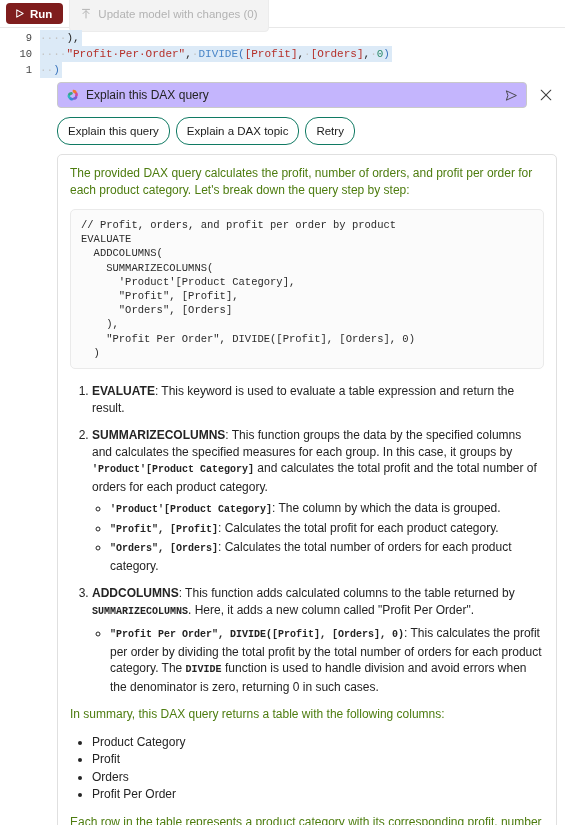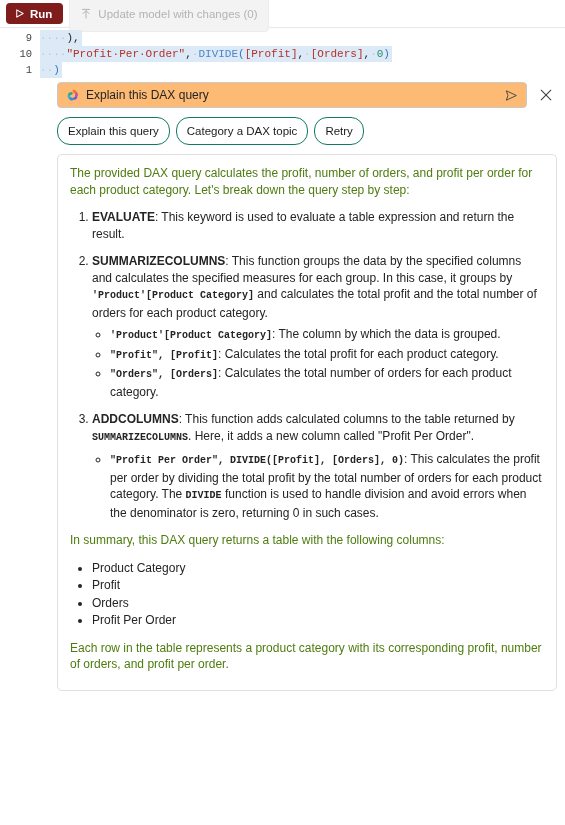--- a/index.html
+++ b/index.html
@@ -103,21 +103,21 @@
     align-items: center;
     gap: 8px;
   }
   .chat-input-box {
     flex: 1;
     display: flex;
     align-items: center;
     height: 26px;
     border: 1px solid #c9c9c9;
     border-radius: 4px;
-    background: #fdba74;
+    background: #c4b5fd;
     padding: 0 4px 0 7px;
     box-sizing: border-box;
   }
   .copilot-icon { width: 15px; height: 15px; flex: none; margin-right: 6px; }
   .chat-input {
     flex: 1;
     border: none;
     outline: none;
     font-family: "Liberation Sans", sans-serif;
     font-size: 12px;
@@ -275,28 +275,38 @@
       <span style="display:flex">
         <svg width="14" height="14" viewBox="0 0 14 14" aria-hidden="true">
           <path d="M2.2 2.2 L11.8 11.8 M11.8 2.2 L2.2 11.8" stroke="#3d3d3d" stroke-width="1.05" fill="none" stroke-linecap="round"></path>
         </svg>
       </span>
     </button>
   </div>
 
   <div class="pills" id="pill-row">
       <button class="pill">Explain this query</button>
-      <button class="pill">Category a DAX topic</button>
+      <button class="pill">Explain a DAX topic</button>
       <button class="pill">Retry</button>
     </div>
 
   <div class="response-card">
 
     <p class="para">The provided DAX query calculates the profit, number of orders, and profit per order for each product category. Let's break down the query step by step:</p>
 
+    <div class="code-card">// Profit, orders, and profit per order by product
+EVALUATE
+  ADDCOLUMNS(
+    SUMMARIZECOLUMNS(
+      'Product'[Product Category],
+      "Profit", [Profit],
+      "Orders", [Orders]
+    ),
+    "Profit Per Order", DIVIDE([Profit], [Orders], 0)
+  )</div>
 
     <ol class="steps" id="steps-list">
         <li><b>EVALUATE</b>: This keyword is used to evaluate a table expression and return the result.</li>
         <li><b>SUMMARIZECOLUMNS</b>: This function groups the data by the specified columns and calculates the specified measures for each group. In this case, it groups by <code class="b">'Product'[Product Category]</code> and calculates the total profit and the total number of orders for each product category.<ul class="sub">
             <li><code class="b">'Product'[Product Category]</code>: The column by which the data is grouped.</li>
             <li><code class="b">"Profit", [Profit]</code>: Calculates the total profit for each product category.</li>
             <li><code class="b">"Orders", [Orders]</code>: Calculates the total number of orders for each product category.</li>
           </ul></li>
         <li><b>ADDCOLUMNS</b>: This function adds calculated columns to the table returned by <code class="b">SUMMARIZECOLUMNS</code>. Here, it adds a new column called "Profit Per Order".<ul class="sub">
             <li><code class="b">"Profit Per Order", DIVIDE([Profit], [Orders], 0)</code>: This calculates the profit per order by dividing the total profit by the total number of orders for each product category. The <code class="b">DIVIDE</code> function is used to handle division and avoid errors when the denominator is zero, returning 0 in such cases.</li>

